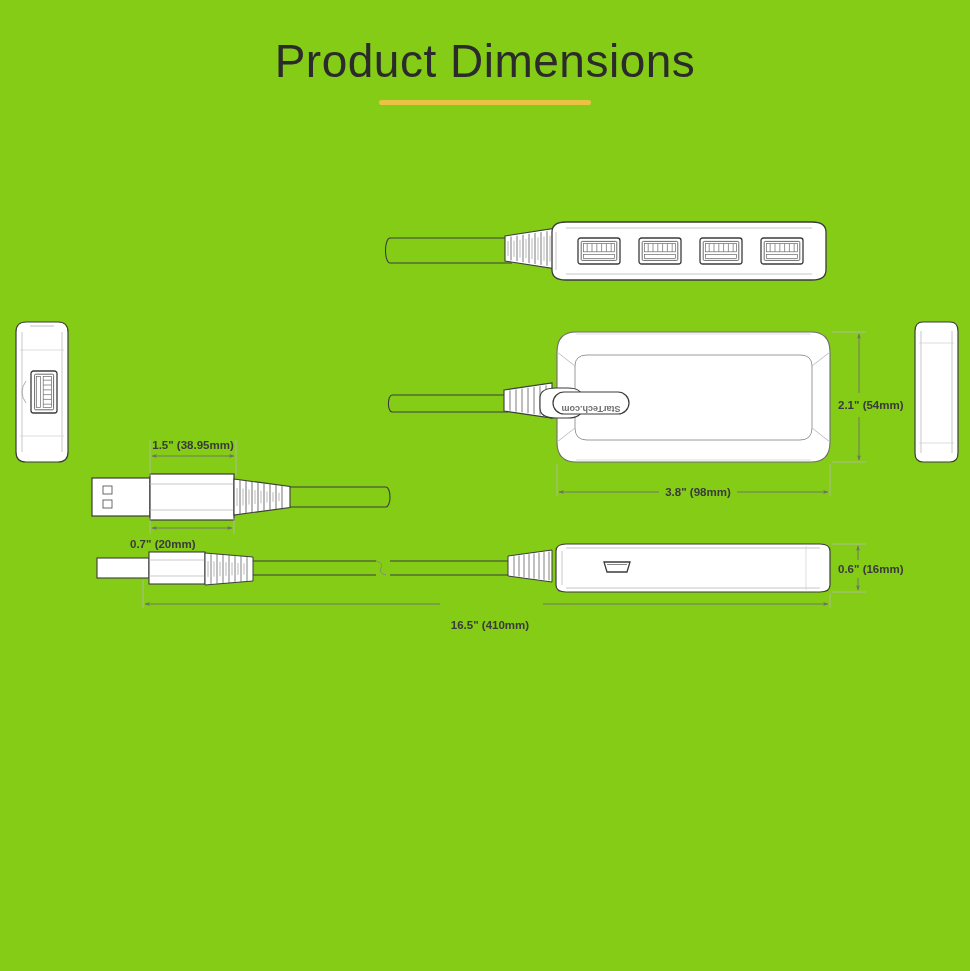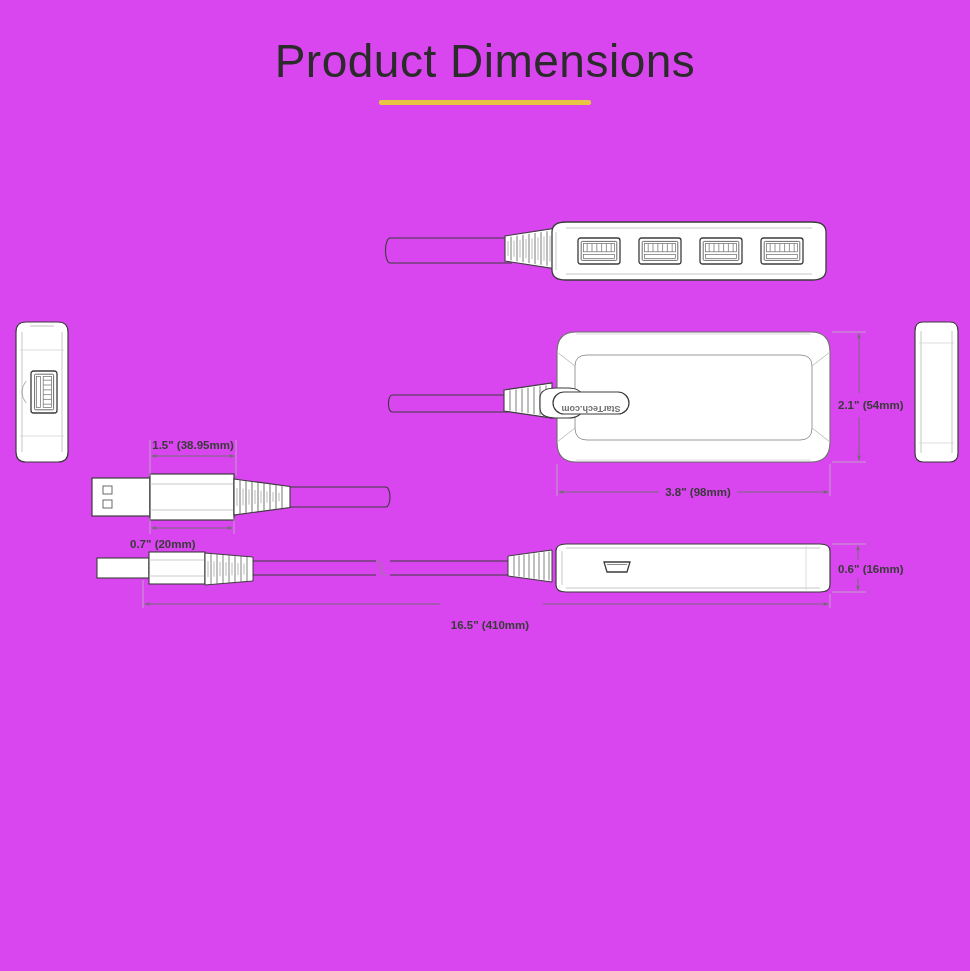--- a/index.html
+++ b/index.html
@@ -12,21 +12,21 @@
     height: 971px;
     font-family: "Liberation Sans", sans-serif;
     color: #231f20;
     overflow: hidden;
     position: relative;
   }
   #page {
     position: relative;
     width: 970px;
     height: 971px;
-    background: #d946ef;
+    background: #84cc16;
   }
   .title-block {
     position: absolute;
     left: 0;
     top: 36px;
     width: 970px;
     text-align: center;
   }
   .title-text {
     font-family: "Liberation Sans", sans-serif;

